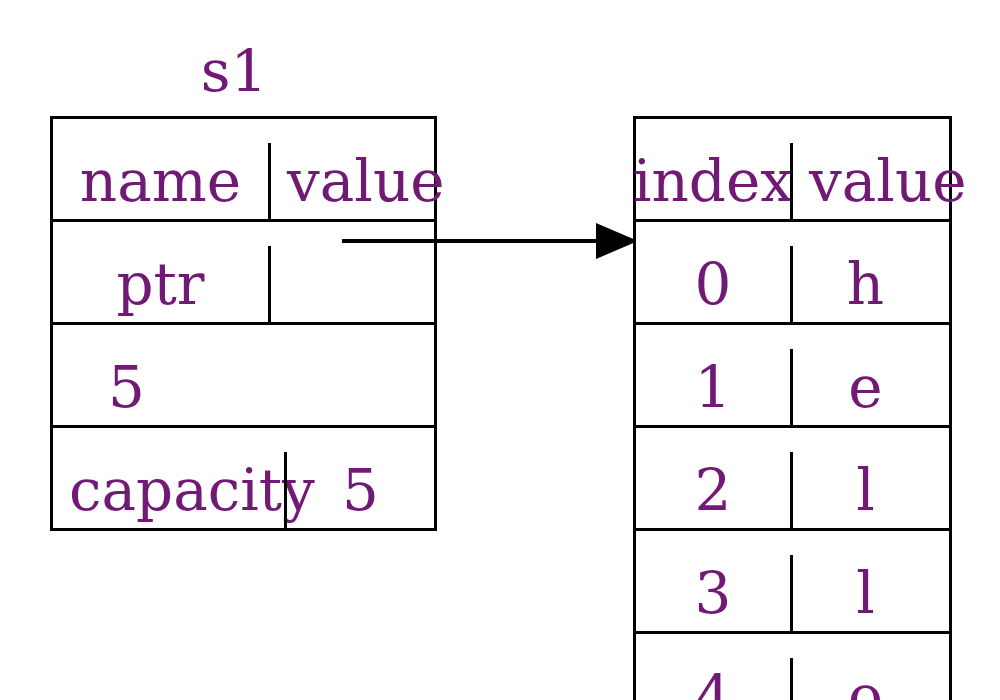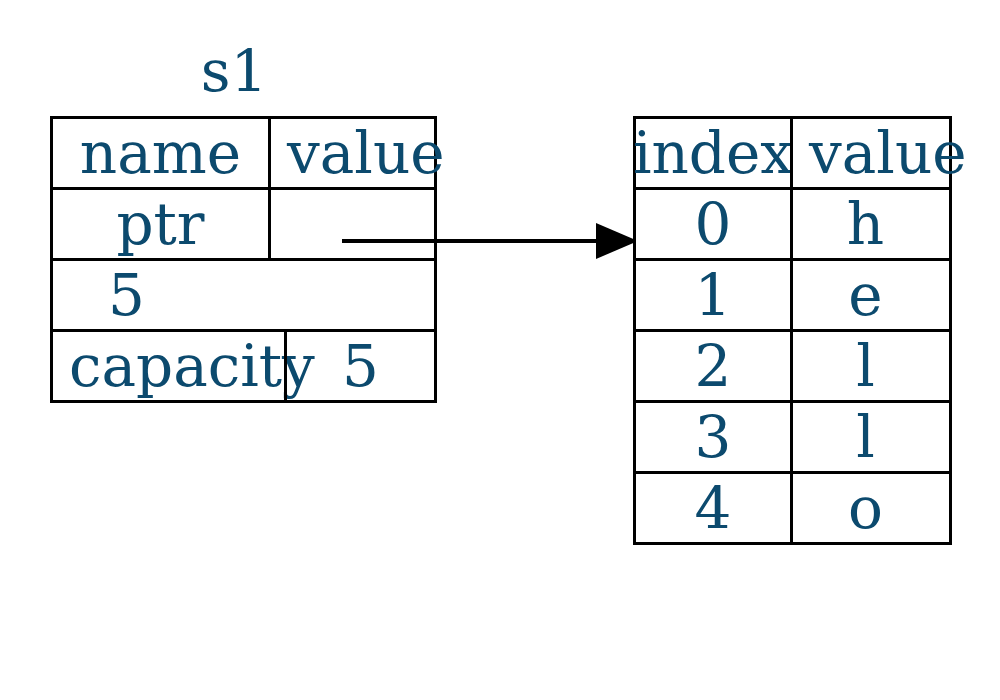--- a/index.html
+++ b/index.html
@@ -7,21 +7,21 @@
     padding: 0;
     background: #ffffff;
   }
   #canvas {
     position: relative;
     width: 1000px;
     height: 700px;
     background: #ffffff;
     overflow: hidden;
     font-family: "DejaVu Serif", serif;
-    color: #0c4a6e;
+    color: #701a75;
   }
   .title-label {
     position: absolute;
     left: 50px;
     top: 30px;
     width: 368px;
     height: 83px;
     line-height: 83px;
     text-align: center;
     font-size: 58px;
@@ -35,24 +35,25 @@
   .row {
     display: flex;
   }
   .row + .row {
     border-top: 3px solid #000000;
   }
   .cell {
     display: flex;
     align-items: center;
     justify-content: center;
-    height: 68px;
+    height: 76px;
     font-size: 58px;
     white-space: nowrap;
     overflow: visible;
+    margin-top: 24px;
   }
   .cell + .cell {
     border-left: 3px solid #000000;
   }
   
   #stack-table .c1 { width: 215px; }
   #stack-table .c2 { width: 147px; }
   
   #heap-table .c1 { width: 154px; }
   #heap-table .c2 { width: 145px; }

